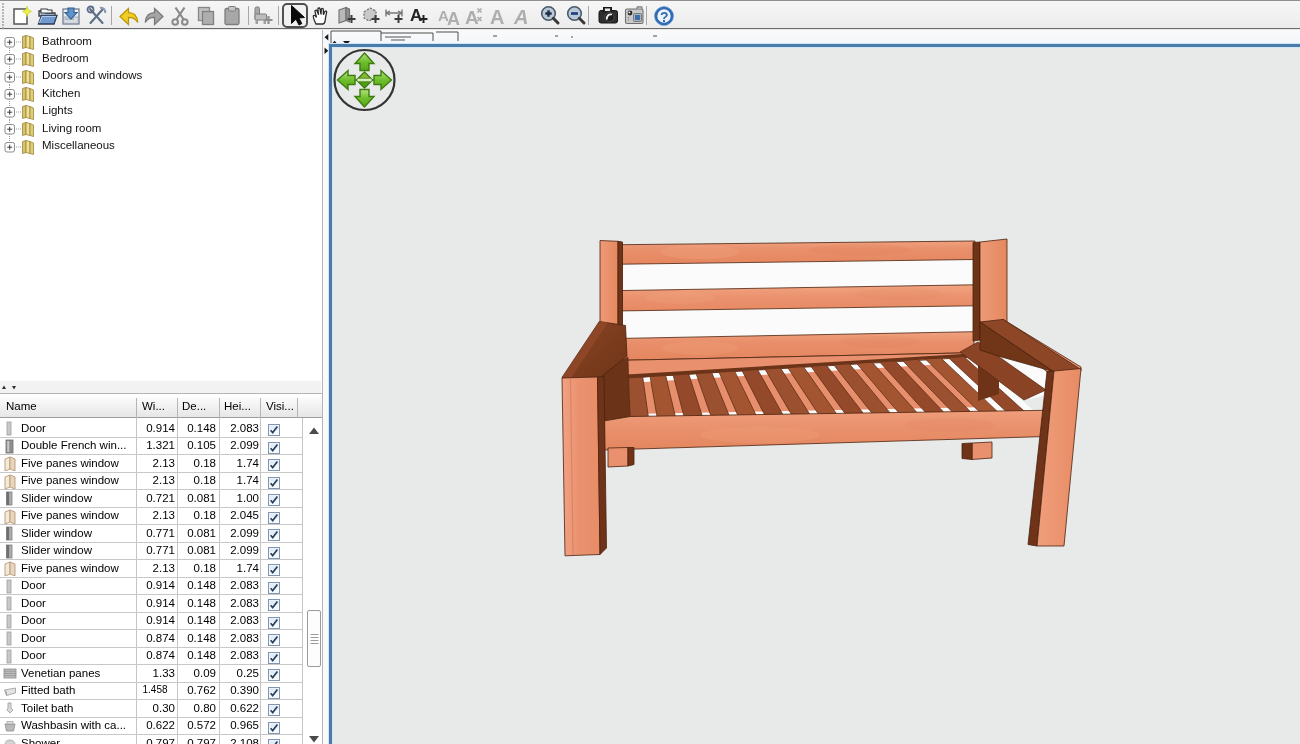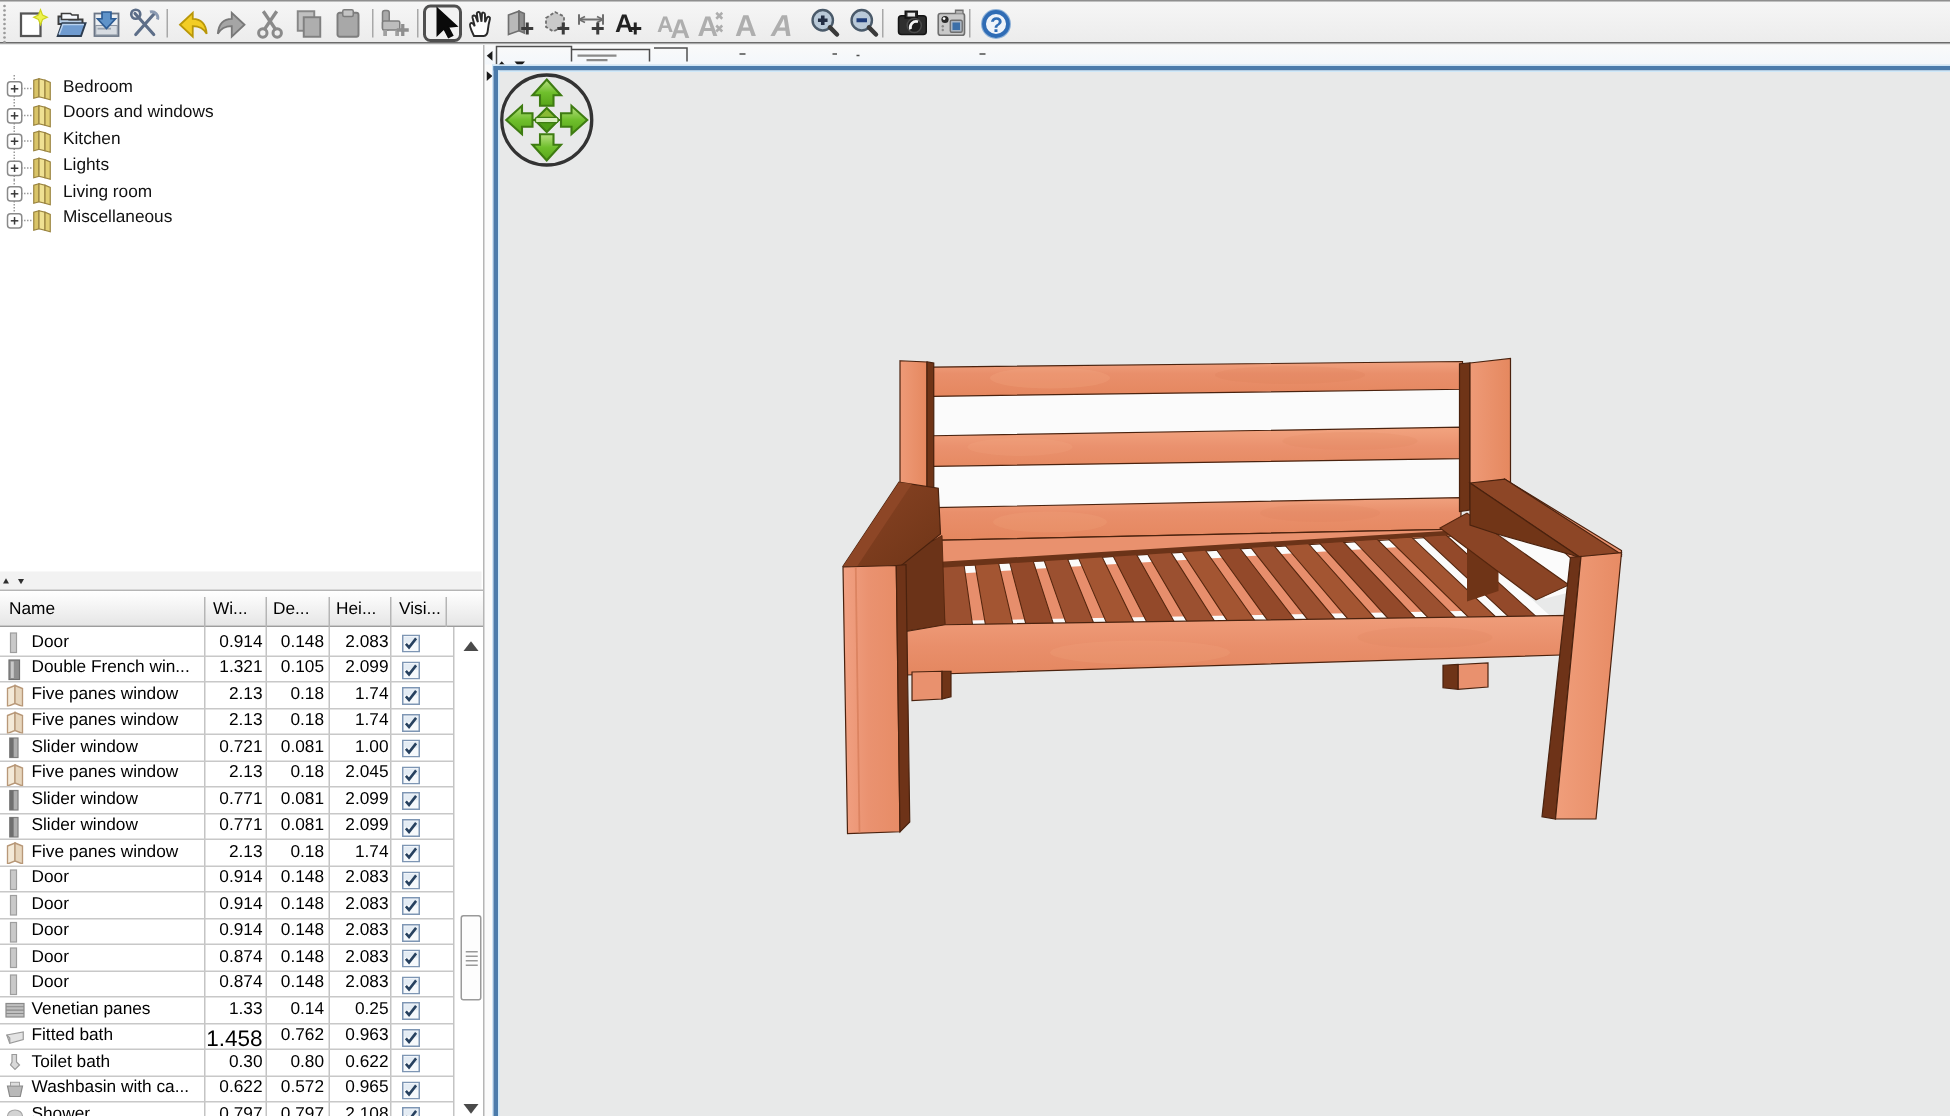--- a/index.html
+++ b/index.html
@@ -138,20 +138,33 @@
 <path d="M6.5 34 L17 24.5 L17 29.5 L24 29.5 L24 38.5 L17 38.5 L17 43.5 Z"></path>
 <path d="M60.5 34 L50 24.5 L50 29.5 L43 29.5 L43 38.5 L50 38.5 L50 43.5 Z"></path>
 <path d="M33.5 26 L41.5 34 L25.5 34 Z" fill="#8aba35"></path>
 <path d="M33.5 42 L25.5 34 L41.5 34 Z" fill="#4f9e15"></path>
 </g>
 <rect x="26" y="32.2" width="15" height="3.6" rx="1.2" fill="#d8edbe" stroke="#3e7c12" stroke-width="0.8"></rect>
 </svg>
 
 <div class="abs" style="left:0;top:30px;width:323px;height:714px;background:#ffffff;border-right:1px solid #b5b5b5"></div>
 <div class="abs" style="left:0;top:30px;width:322px;height:714px">
+    <div style="position:absolute;left:0;top:3.0px;width:300px;height:17.4px">
+<svg width="40" height="18" style="position:absolute;left:0;top:0">
+<line x1="9.5" y1="9" x2="9.5" y2="18" stroke="#9a9a9a" stroke-width="1" stroke-dasharray="1 1"></line>
+<line x1="14" y1="9" x2="21" y2="9" stroke="#9a9a9a" stroke-width="1" stroke-dasharray="1 1"></line>
+<rect x="5" y="4.5" width="9.5" height="9.5" rx="2" fill="#ffffff" stroke="#8a8a8a"></rect>
+<line x1="7.2" y1="9.2" x2="12.2" y2="9.2" stroke="#3a3a3a"></line>
+        <line x1="9.7" y1="6.7" x2="9.7" y2="11.7" stroke="#3a3a3a"></line>
+<path d="M22.5 15.5 L22.5 3.5 L26 2.5 L26 14.5 Z" fill="#d9c468" stroke="#9a8440" stroke-width="0.8"></path>
+<path d="M26 14.5 L26 2.5 L30 3.5 L30 15.5 Z" fill="#efe193" stroke="#9a8440" stroke-width="0.8"></path>
+<path d="M30 15.5 L30 3.5 L33.5 5 L33.5 16.5 Z" fill="#e2cf74" stroke="#9a8440" stroke-width="0.8"></path>
+</svg>
+<span style="position:absolute;left:42px;top:1.5px;font-size:11.5px;color:#111">Bathroom</span>
+    </div>
     <div style="position:absolute;left:0;top:20.4px;width:300px;height:17.4px">
 <svg width="40" height="18" style="position:absolute;left:0;top:0">
 <line x1="9.5" y1="0" x2="9.5" y2="18" stroke="#9a9a9a" stroke-width="1" stroke-dasharray="1 1"></line>
 <line x1="14" y1="9" x2="21" y2="9" stroke="#9a9a9a" stroke-width="1" stroke-dasharray="1 1"></line>
 <rect x="5" y="4.5" width="9.5" height="9.5" rx="2" fill="#ffffff" stroke="#8a8a8a"></rect>
 <line x1="7.2" y1="9.2" x2="12.2" y2="9.2" stroke="#3a3a3a"></line>
         <line x1="9.7" y1="6.7" x2="9.7" y2="11.7" stroke="#3a3a3a"></line>
 <path d="M22.5 15.5 L22.5 3.5 L26 2.5 L26 14.5 Z" fill="#d9c468" stroke="#9a8440" stroke-width="0.8"></path>
 <path d="M26 14.5 L26 2.5 L30 3.5 L30 15.5 Z" fill="#efe193" stroke="#9a8440" stroke-width="0.8"></path>
 <path d="M30 15.5 L30 3.5 L33.5 5 L33.5 16.5 Z" fill="#e2cf74" stroke="#9a8440" stroke-width="0.8"></path>
@@ -467,38 +480,38 @@
 </svg></div>
 </div>
 <div style="position:absolute;left:0;top:665.0px;width:322px;height:17.5px">
 <div style="position:absolute;left:0;bottom:0;width:302px;border-bottom:1px solid #c8c8c8"></div>
 <svg width="14" height="15" style="position:absolute;left:3px;top:1px">
       <rect x="1" y="3" width="12" height="9" fill="#bfbfbf" stroke="#8a8a8a" stroke-width="0.8"></rect>
       <path d="M1 5.2 H13 M1 7.4 H13 M1 9.6 H13" stroke="#8a8a8a" stroke-width="0.7"></path>
     </svg>
 <span style="position:absolute;left:21px;top:1.5px;font-size:11.5px">Venetian panes</span>
 <span style="position:absolute;left:135px;top:1.5px;width:40px;text-align:right;font-size:11.5px">1.33</span>
-<span style="position:absolute;left:176px;top:1.5px;width:40px;text-align:right;font-size:11.5px">0.14</span>
+<span style="position:absolute;left:176px;top:1.5px;width:40px;text-align:right;font-size:11.5px">0.09</span>
 <span style="position:absolute;left:217px;top:1.5px;width:42px;text-align:right;font-size:11.5px">0.25</span>
 <div style="position:absolute;left:268px;top:2px"><svg width="12" height="12" viewBox="0 0 12 12">
 <rect x="0.5" y="0.5" width="11" height="11" fill="#f6f9fc" stroke="#7e96b4" stroke-width="1"></rect>
 <rect x="1.5" y="1.5" width="9" height="4" fill="#e4ecf4"></rect>
 <path d="M2.6 6.2 L4.7 8.6 L9.4 2.6" fill="none" stroke="#27415f" stroke-width="1.7"></path>
 </svg></div>
 </div>
 <div style="position:absolute;left:0;top:682.5px;width:322px;height:17.5px">
 <div style="position:absolute;left:0;bottom:0;width:302px;border-bottom:1px solid #c8c8c8"></div>
 <svg width="14" height="15" style="position:absolute;left:3px;top:1px">
       <path d="M1.5 6 L12.5 4 L12.5 9 L3.5 11.5 Z" fill="#e3e3e3" stroke="#9a9a9a" stroke-width="0.8"></path>
       <path d="M1.5 6 L3.5 8 L3.5 11.5" fill="none" stroke="#9a9a9a" stroke-width="0.8"></path>
     </svg>
 <span style="position:absolute;left:21px;top:1.5px;font-size:11.5px">Fitted bath</span>
-<span style="position:absolute;left:135px;top:1.5px;width:40px;text-align:right;font-size:15px">1.458</span>
+<span style="position:absolute;left:135px;top:1.5px;width:40px;text-align:center;font-size:10px">1.458</span>
 <span style="position:absolute;left:176px;top:1.5px;width:40px;text-align:right;font-size:11.5px">0.762</span>
-<span style="position:absolute;left:217px;top:1.5px;width:42px;text-align:right;font-size:11.5px">0.963</span>
+<span style="position:absolute;left:217px;top:1.5px;width:42px;text-align:right;font-size:11.5px">0.390</span>
 <div style="position:absolute;left:268px;top:2px"><svg width="12" height="12" viewBox="0 0 12 12">
 <rect x="0.5" y="0.5" width="11" height="11" fill="#f6f9fc" stroke="#7e96b4" stroke-width="1"></rect>
 <rect x="1.5" y="1.5" width="9" height="4" fill="#e4ecf4"></rect>
 <path d="M2.6 6.2 L4.7 8.6 L9.4 2.6" fill="none" stroke="#27415f" stroke-width="1.7"></path>
 </svg></div>
 </div>
 <div style="position:absolute;left:0;top:700.0px;width:322px;height:17.5px">
 <div style="position:absolute;left:0;bottom:0;width:302px;border-bottom:1px solid #c8c8c8"></div>
 <svg width="14" height="15" style="position:absolute;left:3px;top:1px">
       <path d="M5 2 L8 2 L8 7 L10 9 L7 12 L4 9 L5 7 Z" fill="#d9d9d9" stroke="#9a9a9a" stroke-width="0.8"></path>

